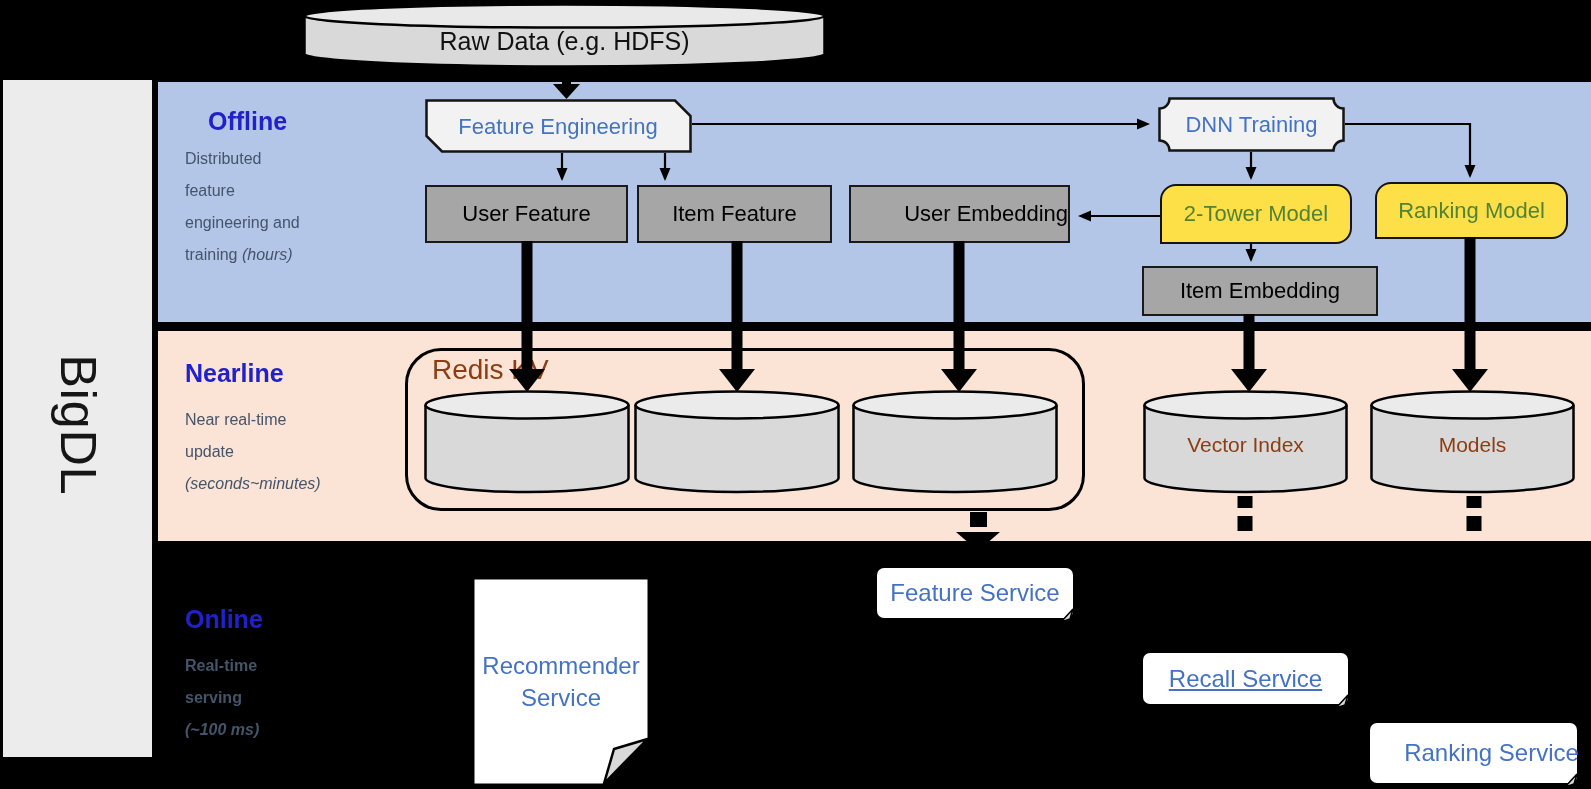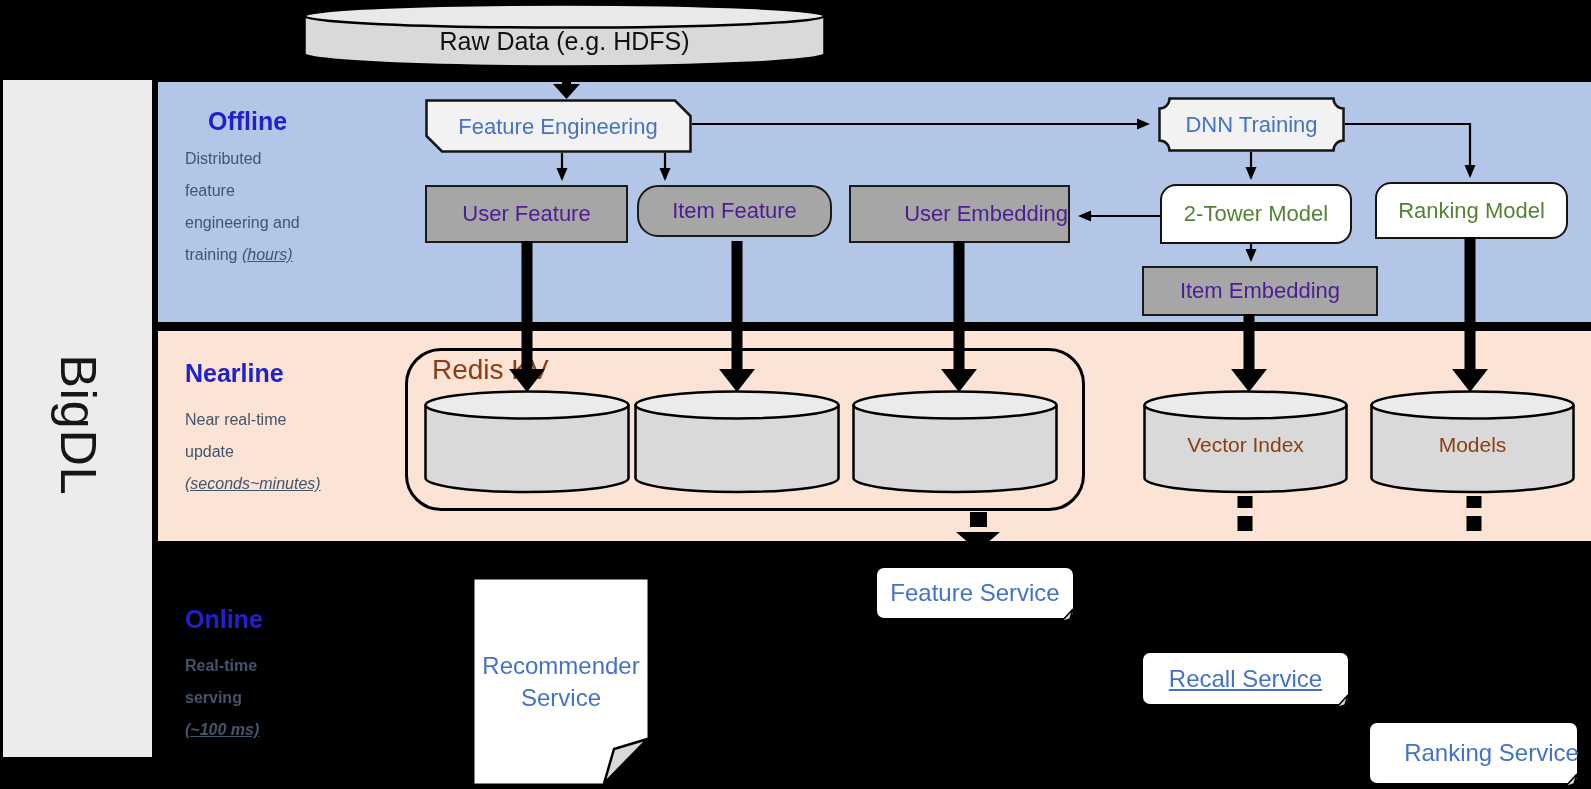--- a/index.html
+++ b/index.html
@@ -13,34 +13,34 @@
   #brand{
     position:absolute;left:50%;top:51%;transform:translate(-50%,-50%) rotate(90deg);
     font-size:50px;color:#161616;letter-spacing:1px;white-space:nowrap;font-weight:400;
   }
   
   #band-offline{left:158px;top:82px;width:1433px;height:240px;background:#B3C6E7;}
   #band-nearline{left:158px;top:331px;width:1433px;height:210px;background:#FBE3D5;}
   
   .sec-title{font-size:25px;font-weight:600;color:#2121CC;line-height:1.1;}
   .sec-sub{font-size:16px;color:#44546A;line-height:32px;}
-  .sec-sub .it{font-style:italic;text-decoration:underline;}
+  .sec-sub .it{font-style:italic;}
   #offline-title{left:185px;top:108px;margin-left:23px;}
   #offline-sub{left:185px;top:143px;width:230px;}
   #nearline-title{left:185px;top:360px;}
   #nearline-sub{left:185px;top:404px;width:260px;}
   #online-title{left:185px;top:606px;font-weight:700;}
   #online-sub{left:185px;top:650px;width:240px;font-weight:600;}
   
   .node{
     box-sizing:border-box;display:flex;align-items:center;justify-content:center;
     font-size:22px;white-space:nowrap;
   }
-  .gray-box{background:#A6A6A6;border:2.5px solid #1a1a1a;color:#4c1d95;}
-  .round-box{background:#ffffff;border:2.5px solid #141414;border-radius:16px 16px 16px 0;color:#548235;}
+  .gray-box{background:#A6A6A6;border:2.5px solid #1a1a1a;color:#000000;}
+  .round-box{background:#fde047;border:2.5px solid #141414;border-radius:16px 16px 16px 0;color:#548235;}
   
   .service{background:#FFFFFF;color:#4472C4;font-size:24px;border-radius:7px;}
   .fold{position:absolute;right:-2px;bottom:-6px;width:16px;height:16px;}
   
   #redis-group{
     left:405px;top:348px;width:680px;height:163px;box-sizing:border-box;
     border:3px solid #000;border-radius:36px;background:transparent;
   }
   #redis-label{left:432px;top:354px;font-size:28px;color:#8C3D12;}
   .cyl-label{font-size:21px;fill:#8C3D12;}
@@ -93,21 +93,21 @@
   </svg>
 
   <svg class="abs" style="left:1158px;top:97px;" width="187" height="55">
     <path d="M11.5,1.5 H175.5 A10,10 0 0 0 185.5,11.5 V43.5 A10,10 0 0 0 175.5,53.5 H11.5 A10,10 0 0 0 1.5,43.5 V11.5 A10,10 0 0 0 11.5,1.5 Z" fill="#F2F2F2" stroke="#141414" stroke-width="2.5"></path>
     <text x="93.5" y="35" text-anchor="middle" font-size="22" fill="#4472C4">DNN Training</text>
   </svg>
 
   <div class="abs node gray-box" style="left:425px;top:185px;width:203px;height:58px;">
     <span>User Feature</span>
   </div>
-  <div class="abs node gray-box" style="left:637px;top:185px;width:195px;height:52px;border-radius:21px;">
+  <div class="abs node gray-box" style="left:637px;top:185px;width:195px;height:58px;">
     <span>Item Feature</span>
   </div>
   <div class="abs node gray-box" style="left:849px;top:185px;width:221px;height:58px;justify-content:flex-end;">
     <span>User Embedding</span>
   </div>
   <div class="abs node gray-box" style="left:1142px;top:266px;width:236px;height:50px;">
     <span>Item Embedding</span>
   </div>
 
   <div class="abs node round-box" style="left:1160px;top:184px;width:192px;height:60px;">

